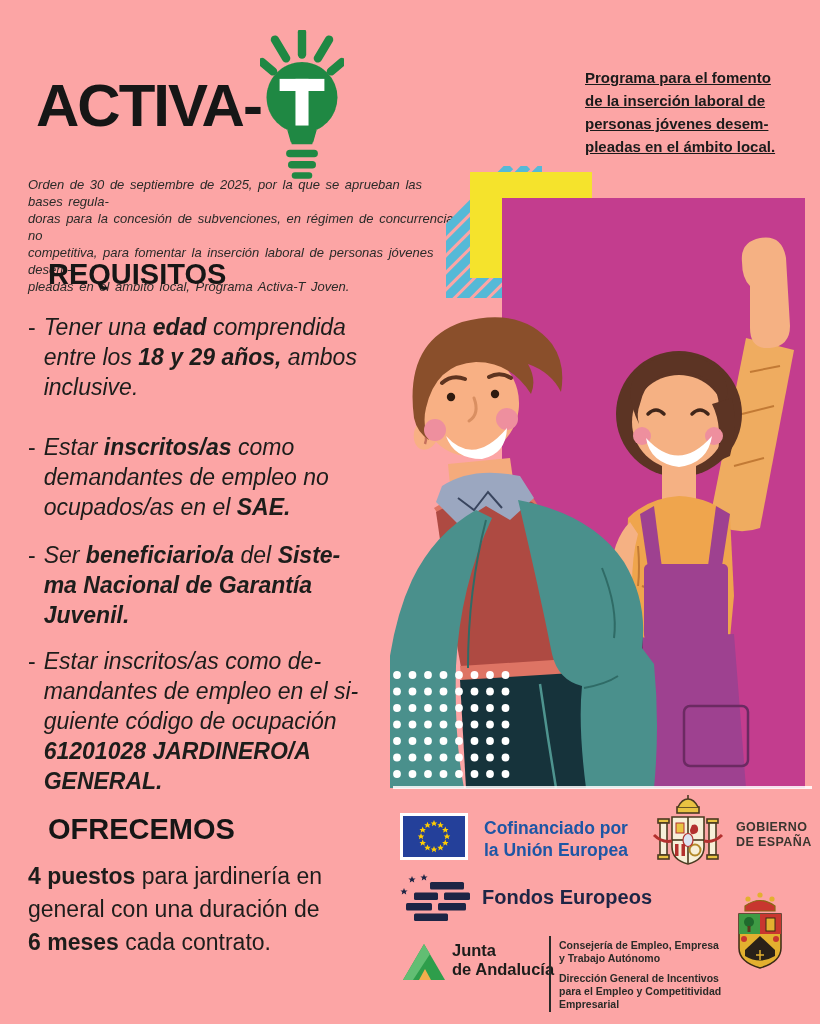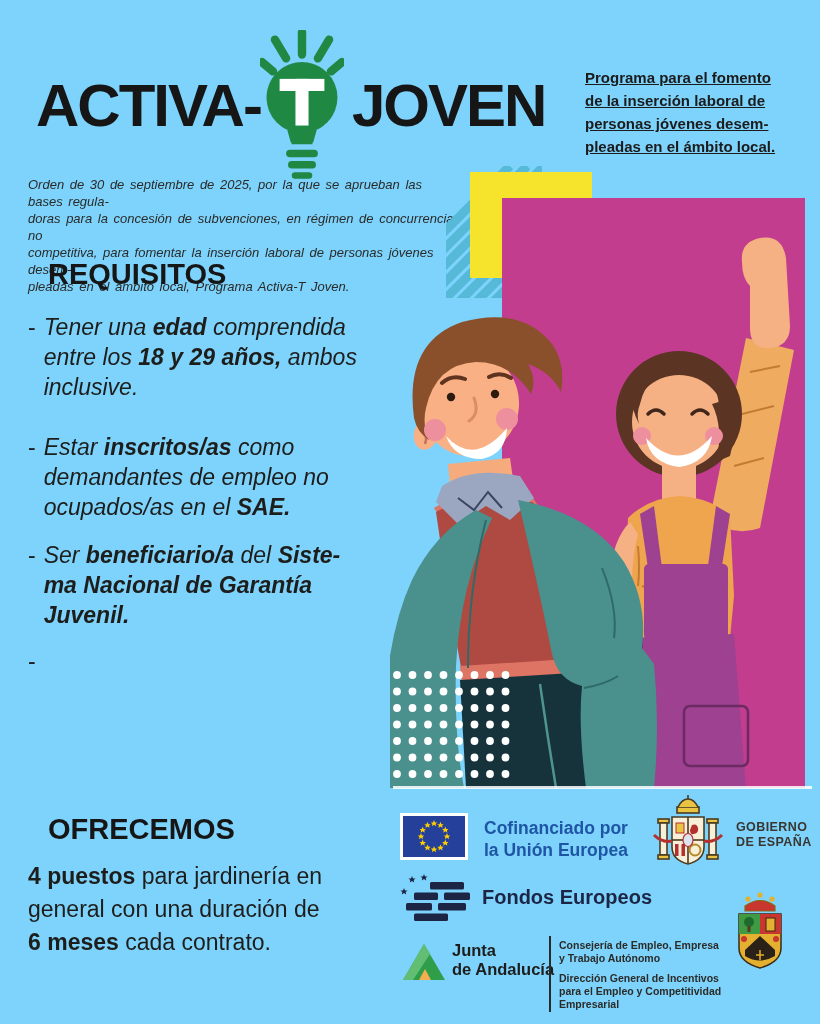--- a/index.html
+++ b/index.html
@@ -1,18 +1,18 @@
 <!DOCTYPE html>
 <html><head>
 <meta charset="utf-8">
 <style>
   html,body{margin:0;padding:0;}
   .poster{
     position:relative; width:820px; height:1024px; overflow:hidden;
-    background:#7dd3fc; font-family:"Liberation Sans", sans-serif; color:#1C1C1A;
+    background:#fca5a5; font-family:"Liberation Sans", sans-serif; color:#1C1C1A;
   }
   .abs{position:absolute;}
   .pre{white-space:pre-line;}
   b{font-weight:700;}
 
   
   .title{font-weight:700; font-size:60px; line-height:60px; letter-spacing:-2px; color:#161616;}
   .title-left{left:36px; top:76px;}
   .title-right{left:352px; top:76px;}
   .bulb{left:260px; top:30px;}
@@ -69,21 +69,20 @@
         <rect x="21" y="52" width="48" height="13" fill="#FFFFFF"></rect>
         <rect x="38" y="52" width="14" height="50" fill="#FFFFFF"></rect>
       </g>
       <g fill="#1F8843">
         <rect x="28" y="128" width="34" height="8" rx="4"></rect>
         <rect x="30" y="140" width="30" height="8" rx="4"></rect>
         <rect x="34" y="152" width="22" height="7" rx="3.5"></rect>
       </g>
     </svg>
   </div>
-  <div class="abs title title-right">JOVEN</div>
 
   <div class="abs tagline pre">Programa para el fomento
 de la inserción laboral de
 personas jóvenes desem-
 pleadas en el ámbito local.</div>
 
   <div class="abs order pre">Orden de 30 de septiembre de 2025, por la que se aprueban las bases regula-
 doras para la concesión de subvenciones, en régimen de concurrencia no
 competitiva, para fomentar la inserción laboral de personas jóvenes desem-
 pleadas en el ámbito local, Programa Activa-T Joven.</div>
@@ -249,20 +248,25 @@
 ocupados/as en el <b>SAE.</b></span>
   </div>
   <div class="abs bullet b3">
     <span class="dash">-</span>
     <span class="txt">Ser <b>beneficiario/a</b> del <b>Siste-
 ma Nacional de Garantía
 Juvenil.</b></span>
   </div>
   <div class="abs bullet b4">
     <span class="dash">-</span>
+    <span class="txt">Estar inscritos/as como de-
+mandantes de empleo en el si-
+guiente código de ocupación
+<b>61201028 JARDINERO/A
+GENERAL.</b></span>
   </div>
 
   <div class="abs h-section ofr-h">OFRECEMOS</div>
   <div class="abs ofr-body pre"><b>4 puestos</b> para jardinería en
 general con una duración de
 <b>6 meses</b> cada contrato.</div>
 
   <div class="abs foot-sep"></div>
 
   <div class="abs eu-flag">

